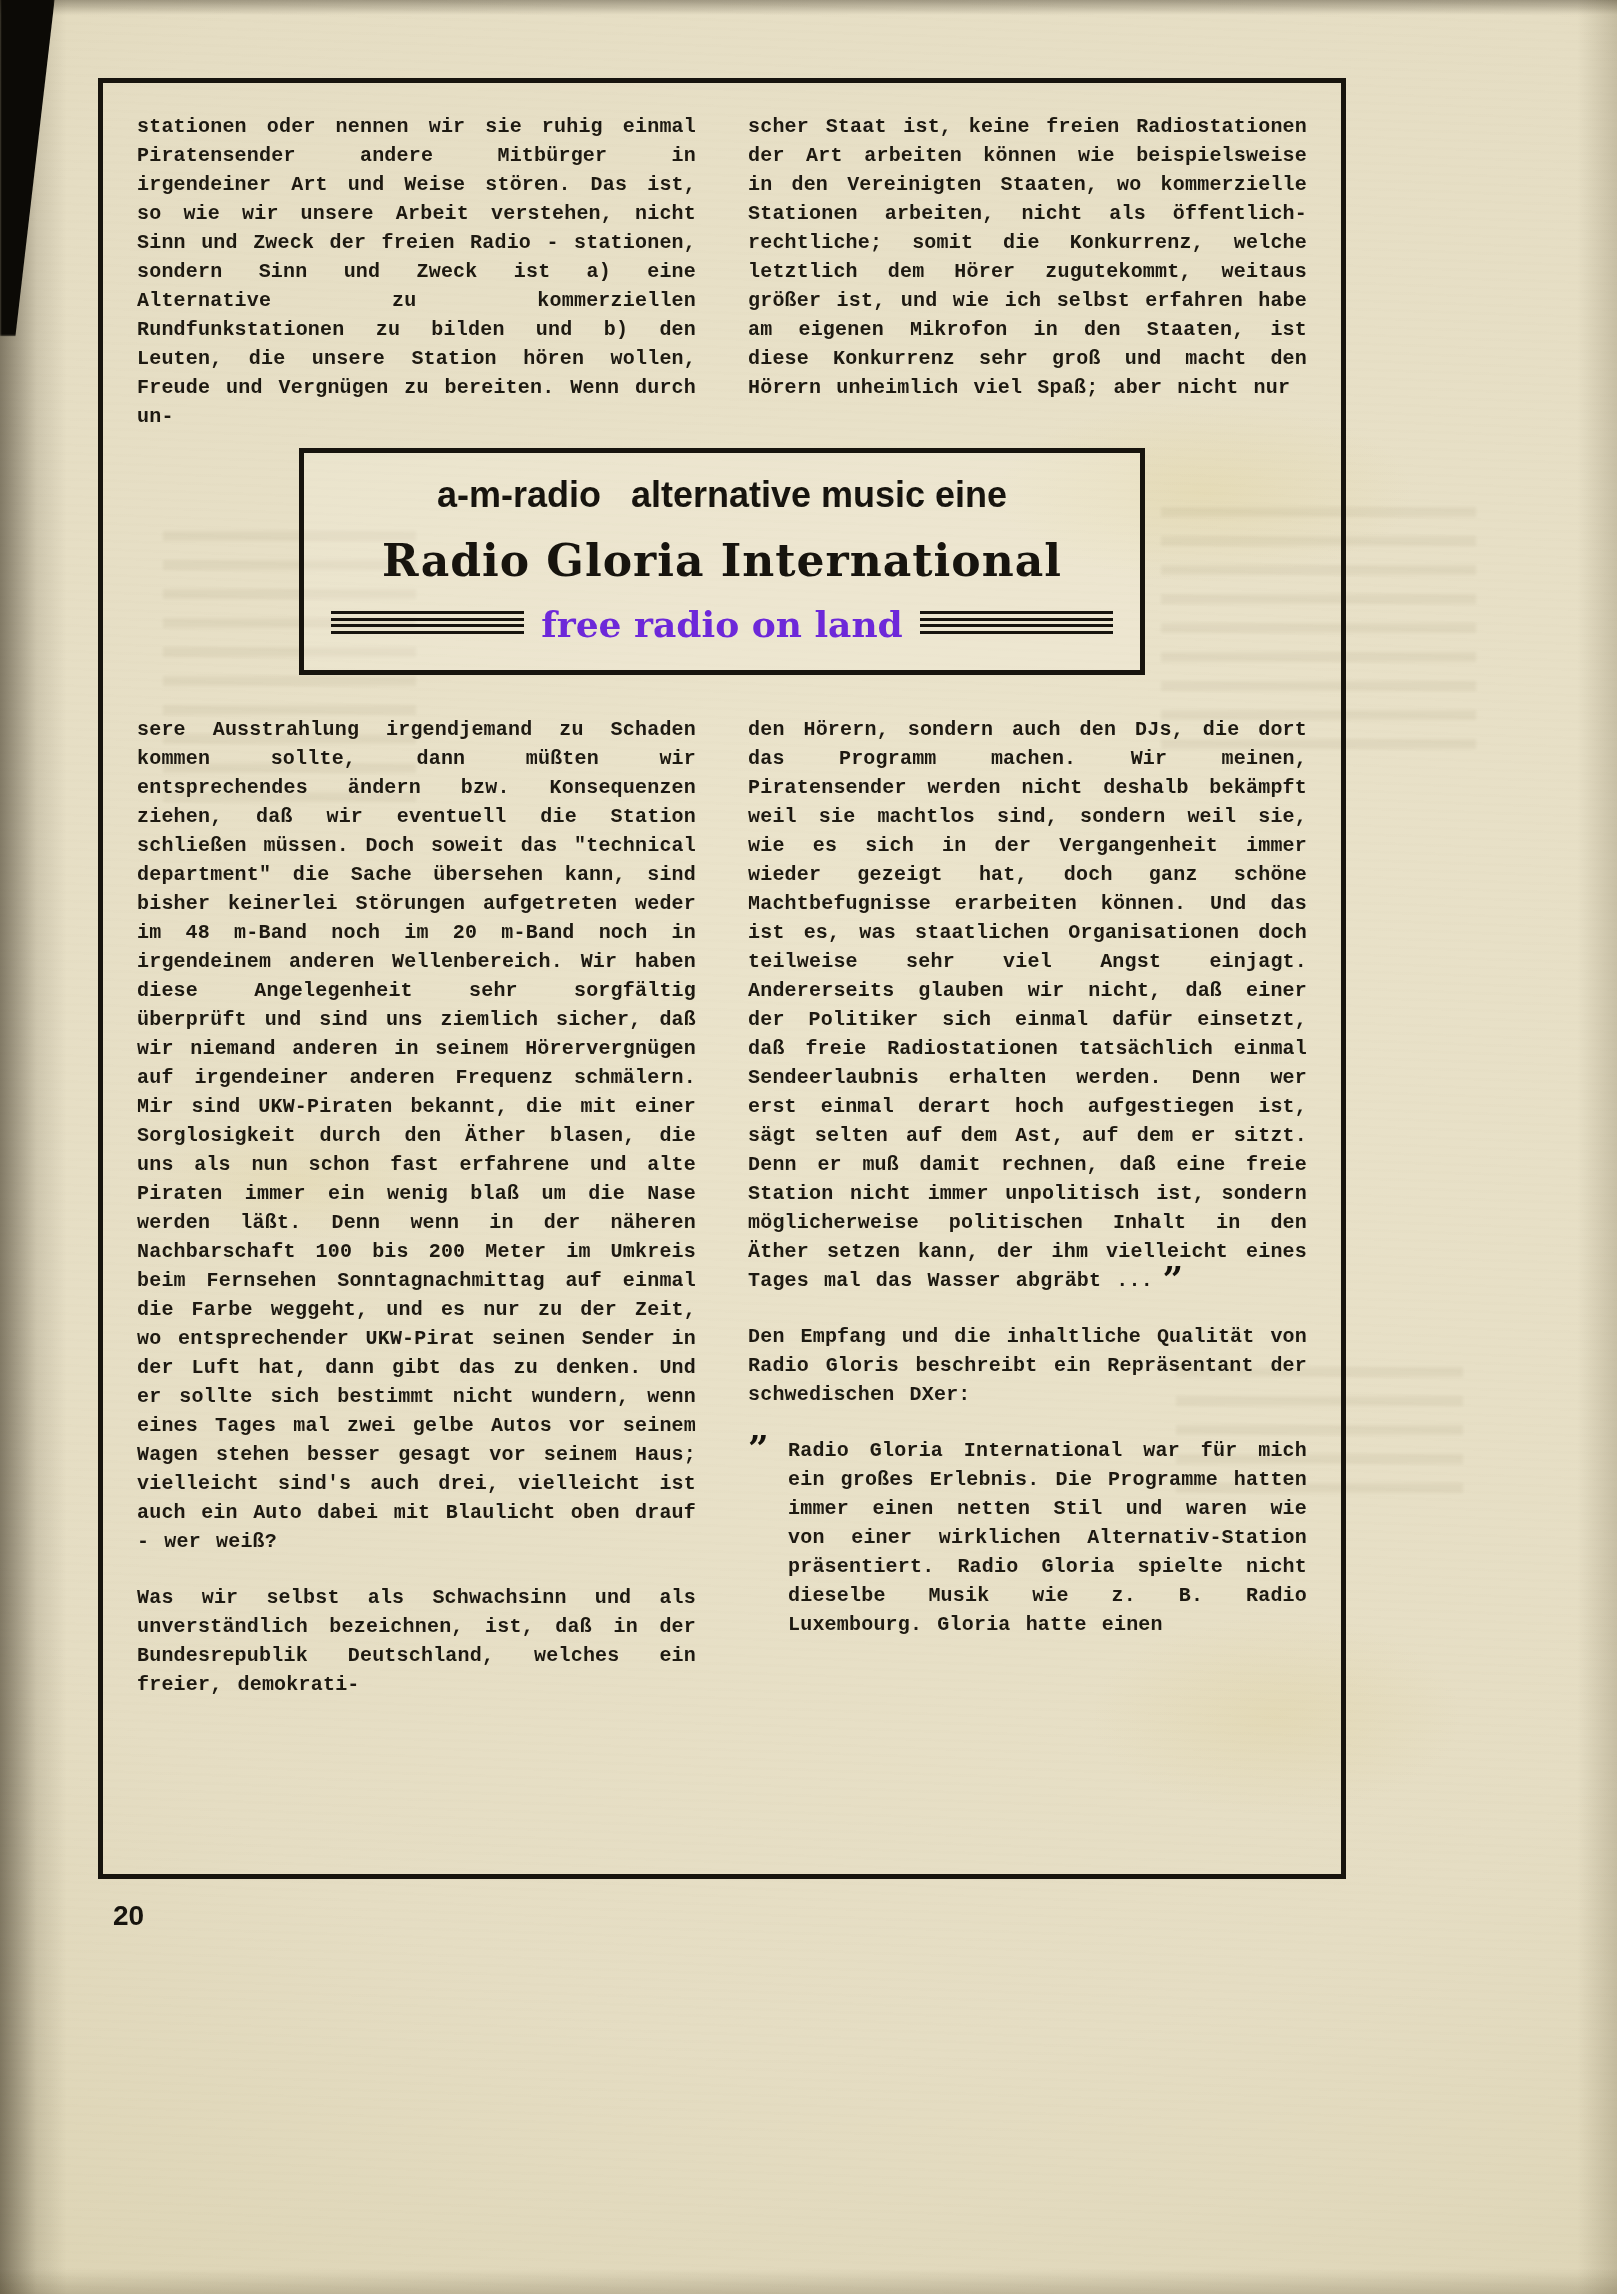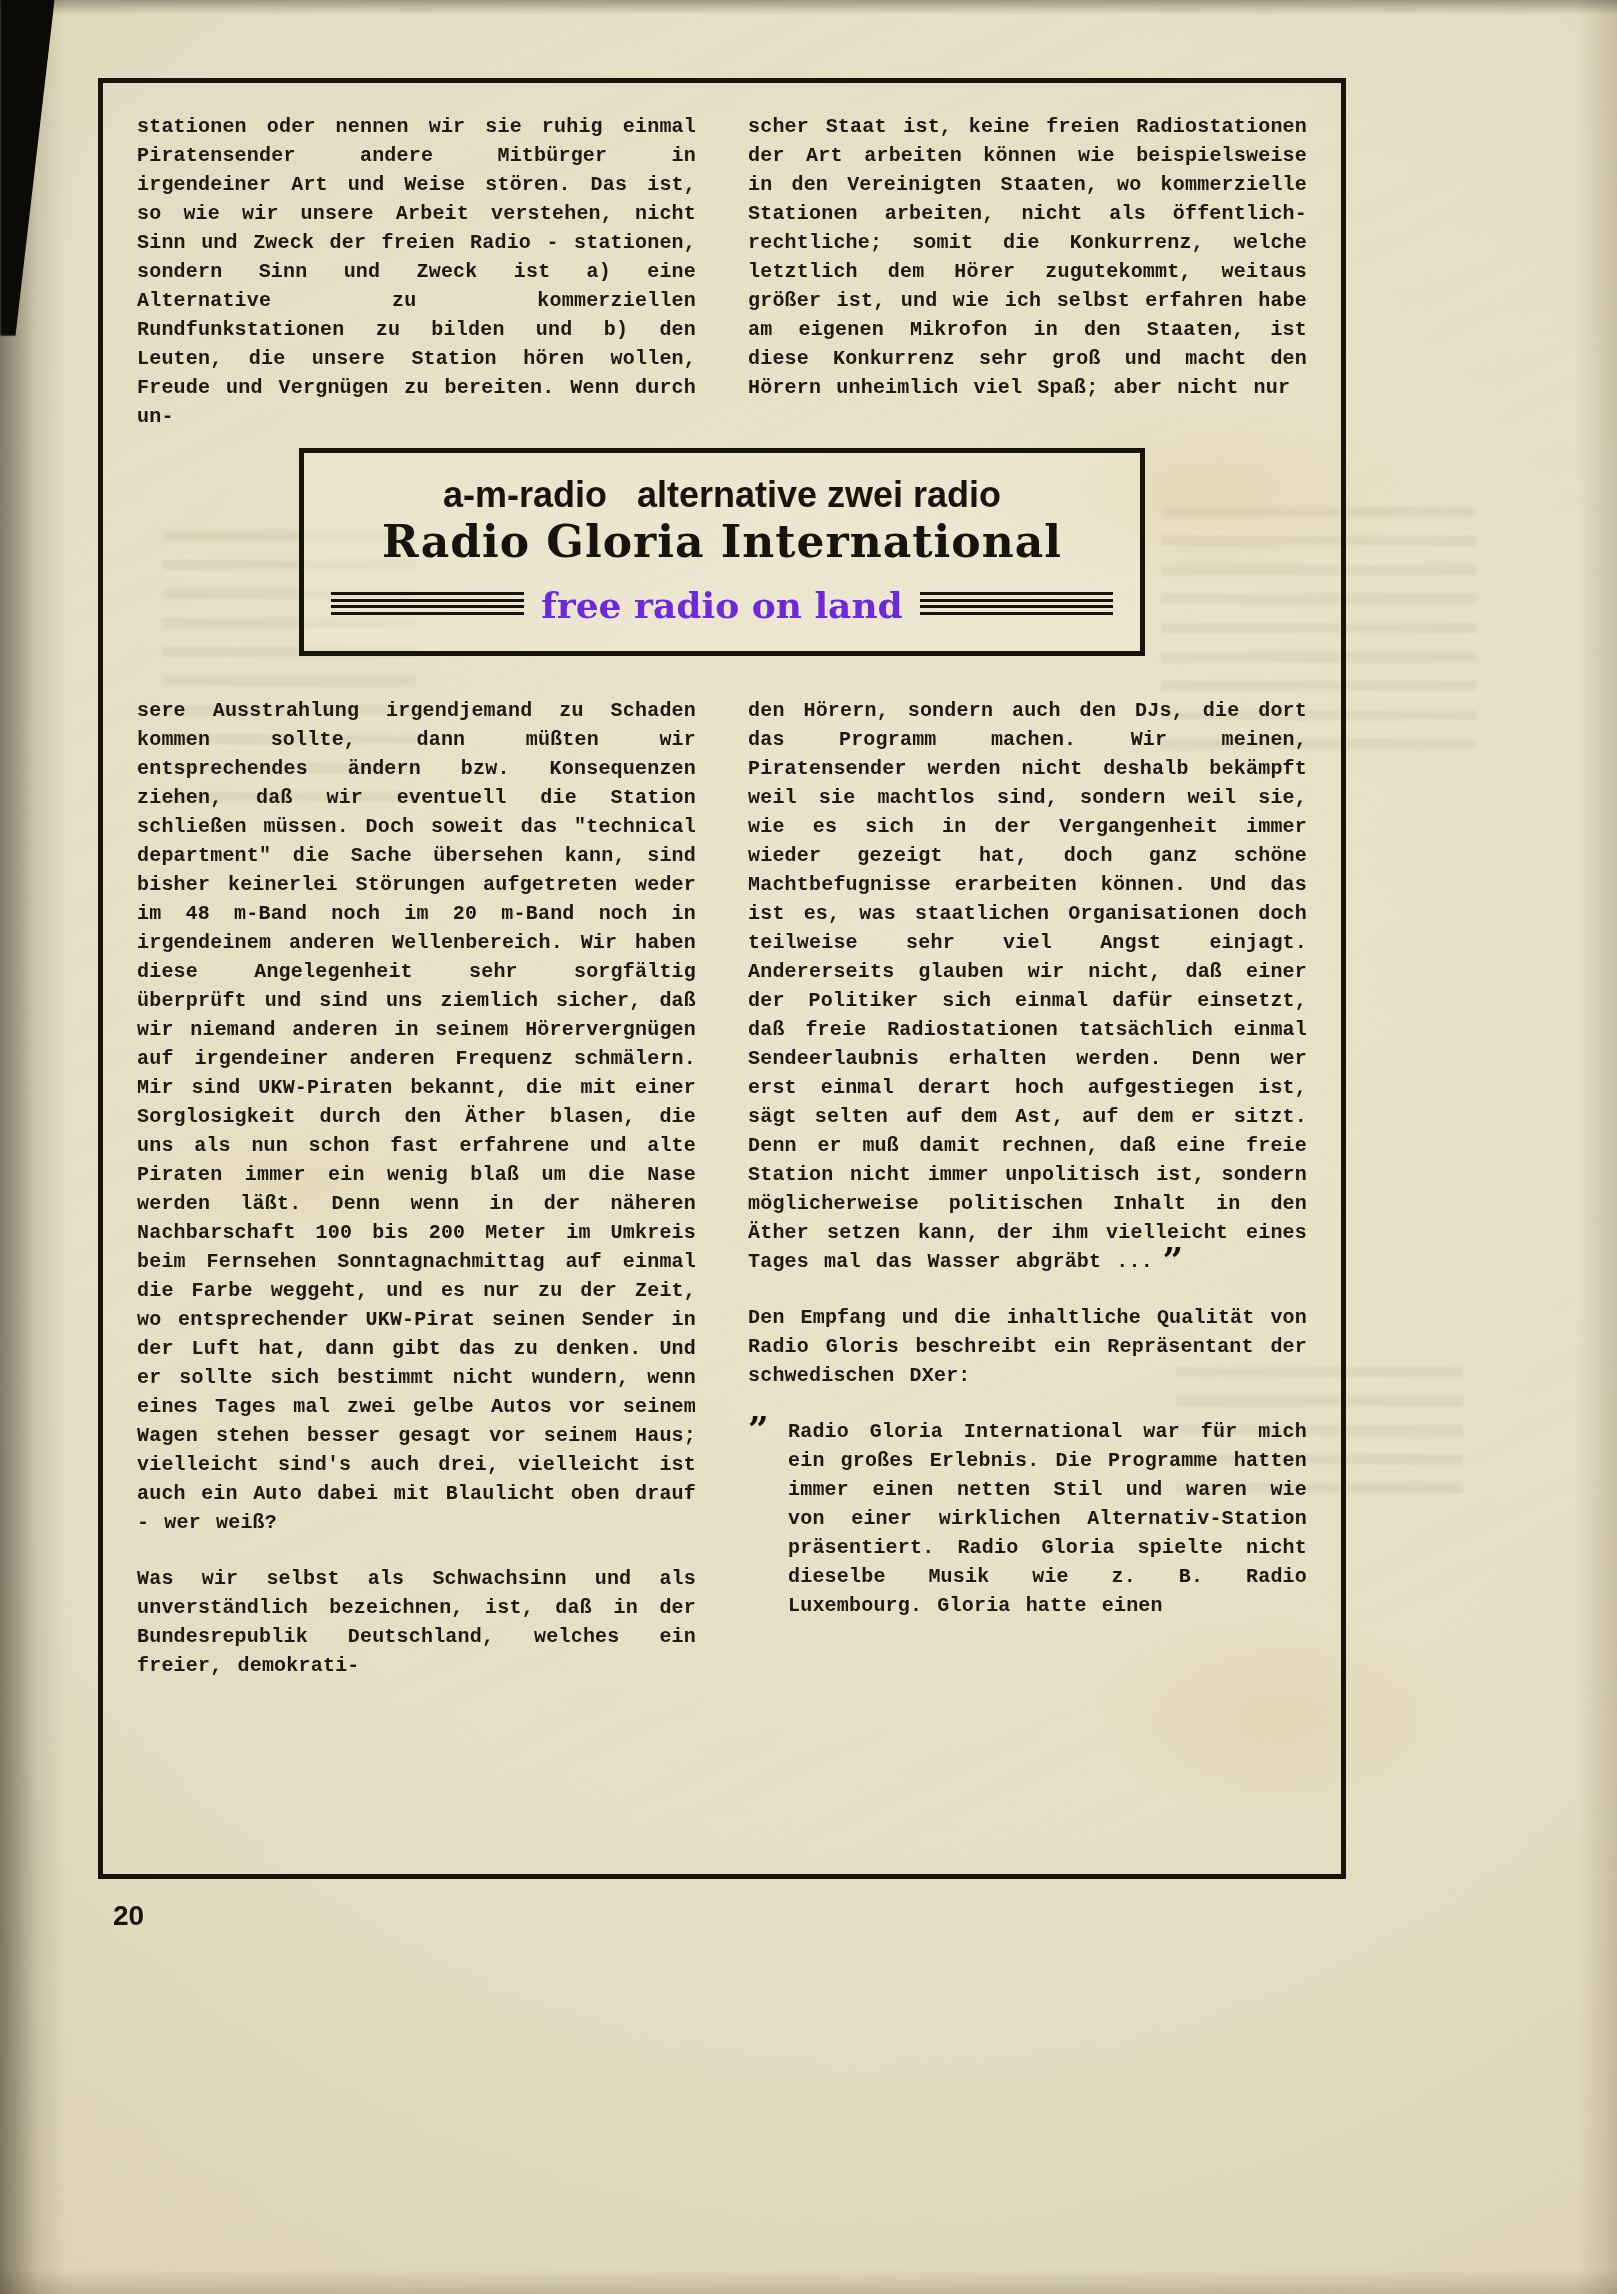--- a/index.html
+++ b/index.html
@@ -68,21 +68,21 @@
     background: rgba(250,246,232,.22);
   }
   .banner-line1 {
     font-family: "Liberation Sans", sans-serif;
     font-weight: bold; font-size: 36px; color: #17140e;
     white-space: pre;
   }
   .banner-title {
     font-family: "DejaVu Serif", serif;
     font-weight: bold; font-size: 44px; letter-spacing: 1px;
-    color: #17140e;
+    margin-top: 19px; color: #17140e;
   }
   .banner-sub {
     display: flex; align-items: center; gap: 17px; margin-top: 17px;
   }
   .stripes {
     flex: 1 1 auto; height: 26px;
     background: repeating-linear-gradient(to bottom, #17140e 0 2.9px, transparent 2.9px 6.7px);
   }
   .banner-subtitle {
     font-family: "DejaVu Serif", serif;
@@ -139,21 +139,21 @@
   <div class="grid">
     <div class="col">
       <p class="body-text">stationen oder nennen wir sie ruhig einmal Piratensender andere Mitbürger in irgendeiner Art und Weise stören. Das ist, so wie wir unsere Arbeit verstehen, nicht Sinn und Zweck der freien Radio - stationen, sondern Sinn und Zweck ist a) eine Alternative zu kommerziellen Rundfunkstationen zu bilden und b) den Leuten, die unsere Station hören wollen, Freude und Vergnügen zu bereiten. Wenn durch un-</p>
     </div>
     <div class="col">
       <p class="body-text">scher Staat ist, keine freien Radiostationen der Art arbeiten können wie beispielsweise in den Vereinigten Staaten, wo kommerzielle Stationen arbeiten, nicht als öffentlich-rechtliche; somit die Konkurrenz, welche letztlich dem Hörer zugutekommt, weitaus größer ist, und wie ich selbst erfahren habe am eigenen Mikrofon in den Staaten, ist diese Konkurrenz sehr groß und macht den Hörern unheimlich viel Spaß; aber nicht nur</p>
     </div>
   </div>
 
   <div class="banner">
-    <div class="banner-line1">a-m-radio   alternative zwei radio</div>
+    <div class="banner-line1">a-m-radio   alternative music eine</div>
     <div class="banner-title">Radio Gloria International</div>
     <div class="banner-sub">
       <span class="stripes"></span>
       <span class="banner-subtitle">free radio on land</span>
       <span class="stripes"></span>
     </div>
   </div>
 
   <div class="grid">
     <div class="col">

